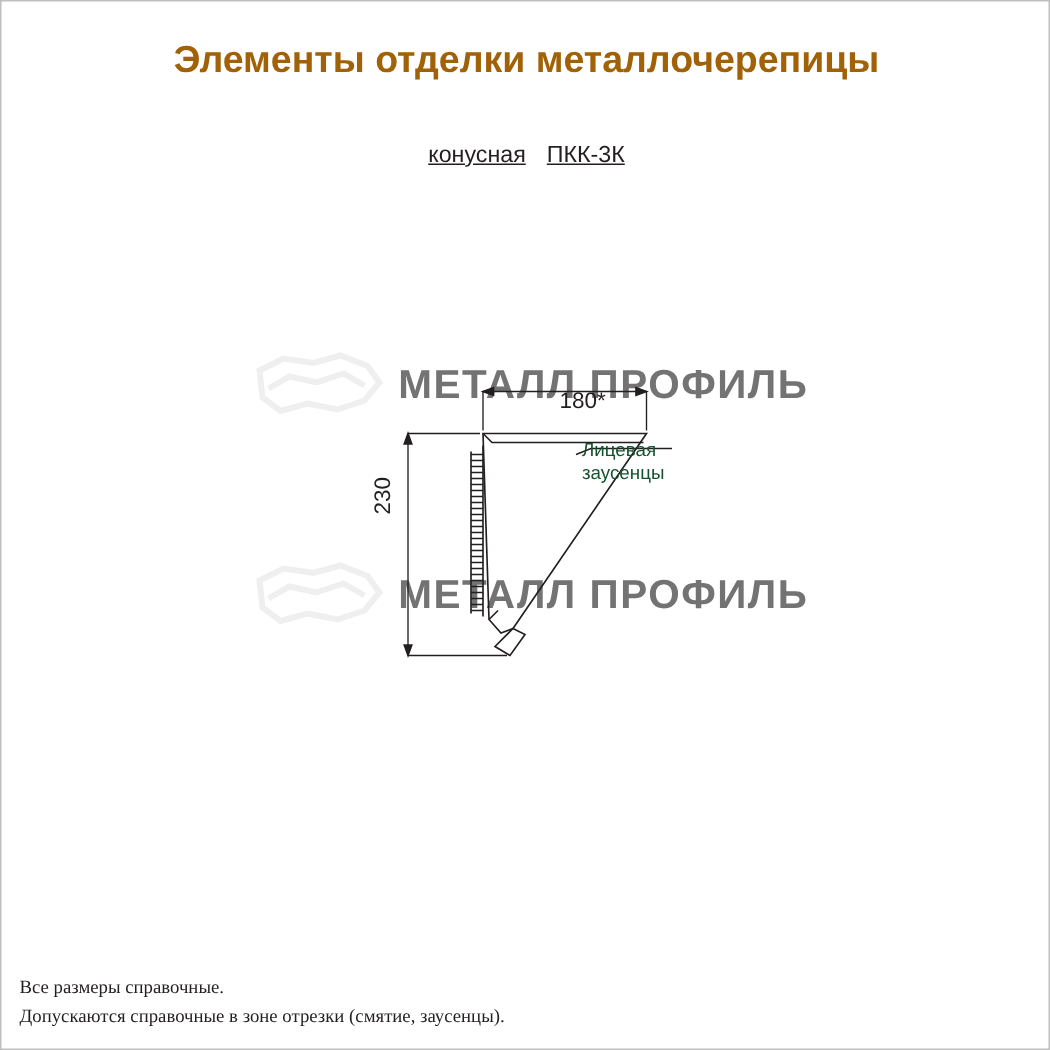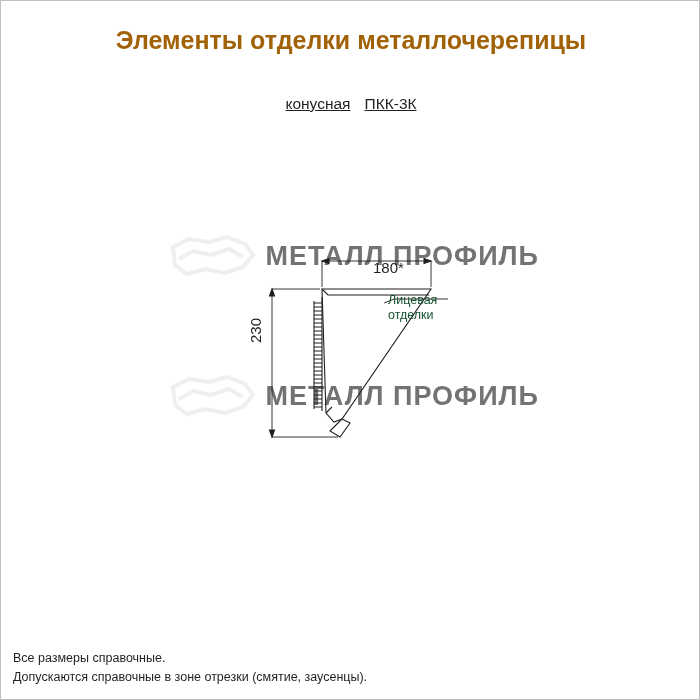--- a/index.html
+++ b/index.html
@@ -105,20 +105,21 @@
     color: #14532d;
   }
 
   .footnote {
     position: absolute;
     left: 12px;
     bottom: 12px;
     font-size: 12.5px;
     line-height: 19px;
     color: #231f20;
+    font-family: Liberation Serif, serif;
   }
 </style>
 </head>
 <body>
 
 <div class="page">
 
   <div class="title">Элементы отделки металлочерепицы</div>
 
   <div class="subtitle">
@@ -179,21 +180,21 @@
         <path d="M56 196 L53.5 189 L58.5 189 Z" fill="#231f20"></path>
       </g>
     </svg>
   </div>
 
   <div class="dim-label dim-180">180*</div>
   <div class="dim-label dim-230">230</div>
 
   <div class="face-label">
     <div>Лицевая</div>
-    <div>отделки</div>
+    <div>заусенцы</div>
   </div>
 
   <div class="footnote">
     <div>Все размеры справочные.</div>
     <div>Допускаются справочные в зоне отрезки (смятие, заусенцы).</div>
   </div>
 
 </div>
 
 </body></html>

